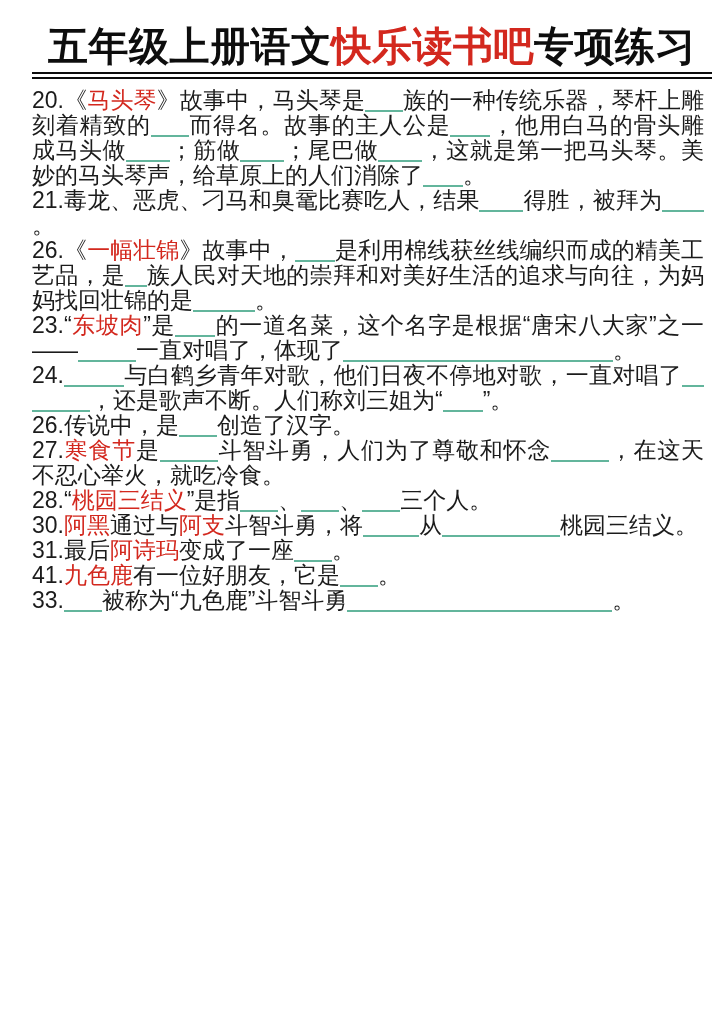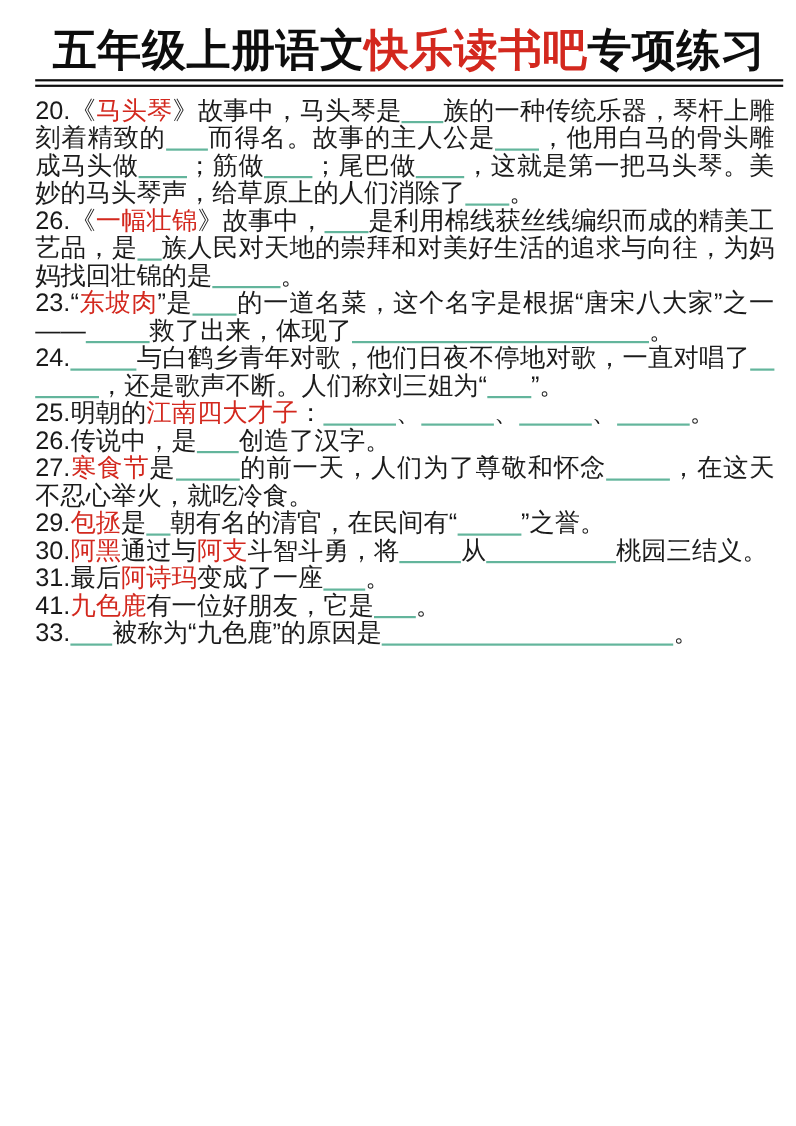--- a/index.html
+++ b/index.html
@@ -53,25 +53,25 @@
 </style>
 </head>
 <body>
 
 <div class="page">
   <div class="title-wrap">
     <h1 class="title"><span>五年级上册语文</span><span class="red">快乐读书吧</span><span>专项练习</span></h1>
   </div>
   <div class="questions" id="questions">
       <p><span>20.</span><span>《</span><span class="red">马头琴</span><span>》故事中，马头琴是</span><span class="blank" style="width: 38px;"></span><span>族的一种传统乐器，琴杆上雕刻着精致的</span><span class="blank" style="width: 38px;"></span><span>而得名。故事的主人公是</span><span class="blank" style="width: 40px;"></span><span>，他用白马的骨头雕成马头做</span><span class="blank" style="width: 44px;"></span><span>；筋做</span><span class="blank" style="width: 44px;"></span><span>；尾巴做</span><span class="blank" style="width: 44px;"></span><span>，这就是第一把马头琴。美妙的马头琴声，给草原上的人们消除了</span><span class="blank" style="width: 40px;"></span><span>。</span></p>
+      <p><span>21.</span><span>毒龙、恶虎、刁马和臭鼋比赛吃人，结果</span><span class="blank" style="width: 44px;"></span><span>得胜，被拜为</span><span class="blank" style="width: 42px;"></span><span>。</span></p>
       <p><span>26.</span><span>《</span><span class="red">一幅壮锦</span><span>》故事中，</span><span class="blank" style="width: 40px;"></span><span>是利用棉线获丝线编织而成的精美工艺品，是</span><span class="blank" style="width: 22px;"></span><span>族人民对天地的崇拜和对美好生活的追求与向往，为妈妈找回壮锦的是</span><span class="blank" style="width: 62px;"></span><span>。</span></p>
-      <p><span>23.</span><span>“</span><span class="red">东坡肉</span><span>”是</span><span class="blank" style="width: 40px;"></span><span>的一道名菜，这个名字是根据“唐宋八大家”之一——</span><span class="blank" style="width: 58px;"></span><span>救了出来，体现了</span><span class="blank" style="width: 270px;"></span><span>。</span></p>
+      <p><span>23.</span><span>“</span><span class="red">东坡肉</span><span>”是</span><span class="blank" style="width: 40px;"></span><span>的一道名菜，这个名字是根据“唐宋八大家”之一——</span><span class="blank" style="width: 58px;"></span><span>一直对唱了，体现了</span><span class="blank" style="width: 270px;"></span><span>。</span></p>
       <p><span>24.</span><span class="blank" style="width: 60px;"></span><span>与白鹤乡青年对歌，他们日夜不停地对歌，一直对唱了</span><span class="blank" style="width: 22px;"></span><span class="blank" style="width: 58px;"></span><span>，还是歌声不断。人们称刘三姐为“</span><span class="blank" style="width: 40px;"></span><span>”。</span></p>
-      <p><span>25.</span><span>明朝的</span><span class="red">江南四大才子</span><span>：</span><span class="blank" style="width: 66px;"></span><span>、</span><span class="blank" style="width: 66px;"></span><span>、</span><span class="blank" style="width: 66px;"></span><span>、</span><span class="blank" style="width: 66px;"></span><span>。</span></p>
       <p><span>26.</span><span>传说中，是</span><span class="blank" style="width: 38px;"></span><span>创造了汉字。</span></p>
-      <p><span>27.</span><span class="red">寒食节</span><span>是</span><span class="blank" style="width: 58px;"></span><span>的前一天，人们为了尊敬和怀念</span><span class="blank" style="width: 58px;"></span><span>，在这天不忍心举火，就吃冷食。</span></p>
-      <p><span>29.</span><span class="red">包拯</span><span>是</span><span class="blank" style="width: 22px;"></span><span>朝有名的清官，在民间有“</span><span class="blank" style="width: 58px;"></span><span>”之誉。</span></p>
+      <p><span>27.</span><span class="red">寒食节</span><span>是</span><span class="blank" style="width: 58px;"></span><span>斗智斗勇，人们为了尊敬和怀念</span><span class="blank" style="width: 58px;"></span><span>，在这天不忍心举火，就吃冷食。</span></p>
+      <p><span>28.</span><span>“</span><span class="red">桃园三结义</span><span>”是指</span><span class="blank" style="width: 38px;"></span><span>、</span><span class="blank" style="width: 38px;"></span><span>、</span><span class="blank" style="width: 38px;"></span><span>三个人。</span></p>
       <p><span>30.</span><span class="red">阿黑</span><span>通过与</span><span class="red">阿支</span><span>斗智斗勇，将</span><span class="blank" style="width: 56px;"></span><span>从</span><span class="blank" style="width: 118px;"></span><span>桃园三结义。</span></p>
       <p><span>31.</span><span>最后</span><span class="red">阿诗玛</span><span>变成了一座</span><span class="blank" style="width: 38px;"></span><span>。</span></p>
       <p><span>41.</span><span class="red">九色鹿</span><span>有一位好朋友，它是</span><span class="blank" style="width: 38px;"></span><span>。</span></p>
-      <p><span>33.</span><span class="blank" style="width: 38px;"></span><span>被称为“九色鹿”的原因是</span><span class="blank" style="width: 265px;"></span><span>。</span></p>
+      <p><span>33.</span><span class="blank" style="width: 38px;"></span><span>被称为“九色鹿”斗智斗勇</span><span class="blank" style="width: 265px;"></span><span>。</span></p>
     </div>
 </div>
 
 </body></html>

